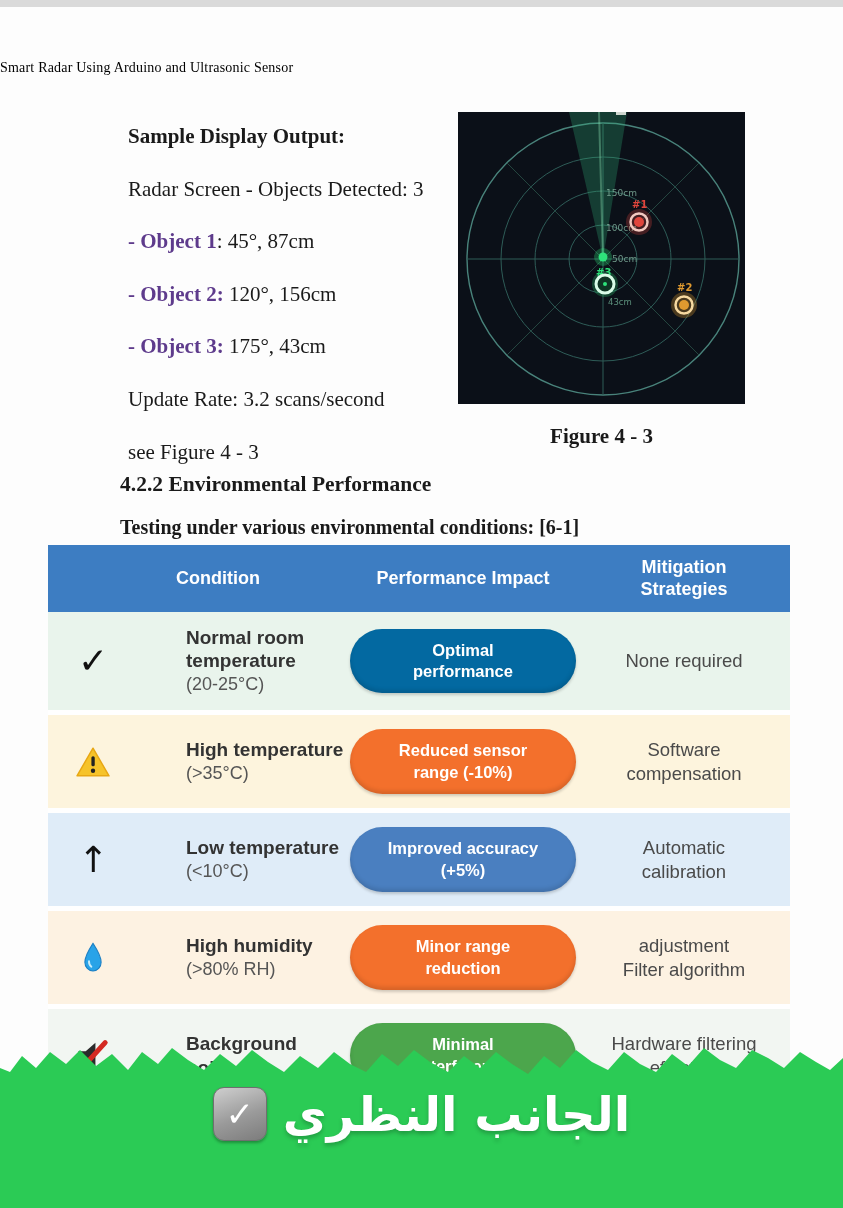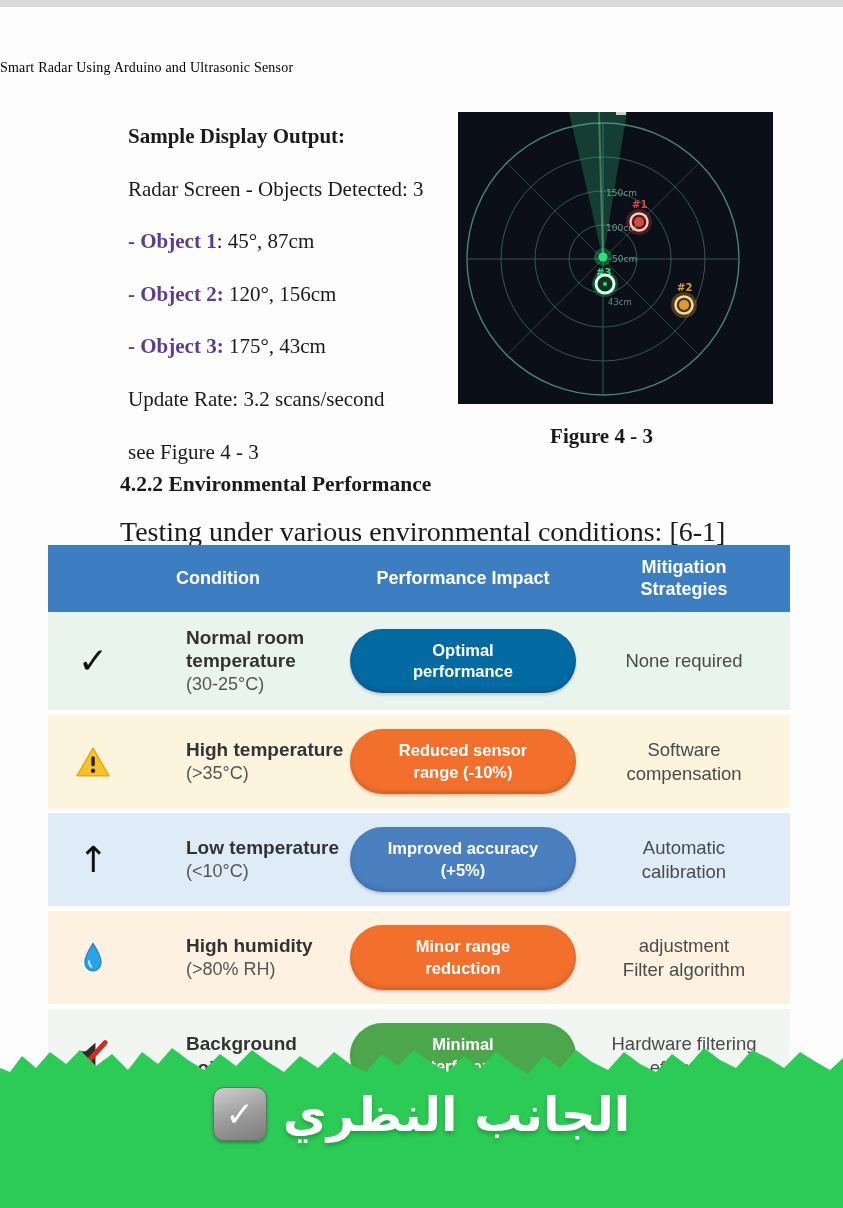--- a/index.html
+++ b/index.html
@@ -7,25 +7,25 @@
         font-family:"Liberation Serif", serif;color:#1a1a1a;}
   .top-strip{position:absolute;top:0;left:0;width:843px;height:7px;background:#dadada;}
   .doc-header{position:absolute;top:60px;left:0;width:843px;text-align:left;
               font-size:14px;color:#000000;letter-spacing:.2px;}
   
   .sample-block{position:absolute;left:120px;top:106px;width:340px;font-size:21px;}
   .sample-block p{margin:8px;height:44.6px;line-height:44.6px;white-space:nowrap;}
   .b{font-weight:bold;}
   .obj-label{font-weight:bold;}
   
-  .radar-wrap{position:absolute;left:458px;top:112px;width:315px;height:292px;background:#0b1018;}
+  .radar-wrap{position:absolute;left:458px;top:112px;width:287px;height:292px;background:#0b1018;}
   .fig-caption{position:absolute;left:458px;top:424px;width:287px;text-align:center;
                font-weight:bold;font-size:21px;}
   .section-heading{position:absolute;left:120px;top:472px;font-weight:bold;font-size:21.5px;}
-  .section-intro{position:absolute;left:120px;top:516px;font-size:28px;}
+  .section-intro{position:absolute;left:120px;top:516px;font-size:20px;font-weight:bold;}
   
   .env-table{position:absolute;left:48px;top:545px;width:742px;
              font-family:"Liberation Sans", sans-serif;}
   .t-head{display:flex;height:67px;align-items:center;color:#fff;font-weight:bold;font-size:18px;}
   .t-head .hc1{width:300px;text-align:center;padding-left:40px;box-sizing:border-box;}
   .t-head .hc2{width:230px;text-align:center;}
   .t-head .hc3{width:212px;text-align:center;line-height:1.2;}
   .t-head .hc3 span{display:inline-block;max-width:120px;}
   .t-row{display:flex;align-items:center;border-bottom:5px solid #fff;box-sizing:border-box;height:98px;}
   .t-row.tall{height:103px;}
@@ -140,21 +140,21 @@
 
     <div class="t-row tall" style="background: rgb(233, 244, 236);">
       <div class="c-icon">
           <span class="glyph" style="font-size:36px;font-weight:bold;">✓</span>
         </div>
       <div class="c-cond">
         <div class="cond-name">
             <span>Normal room</span>
             <span>temperature</span>
           </div>
-        <div class="cond-sub">(30-25°C)</div>
+        <div class="cond-sub">(20-25°C)</div>
       </div>
       <div class="c-impact">
           <div class="pill" style="background: #0369a1;">
             <span>Optimal</span>
             <span>performance</span>
           </div>
         </div>
       <div class="c-mit">
           <span>None required</span>
           <span></span>

